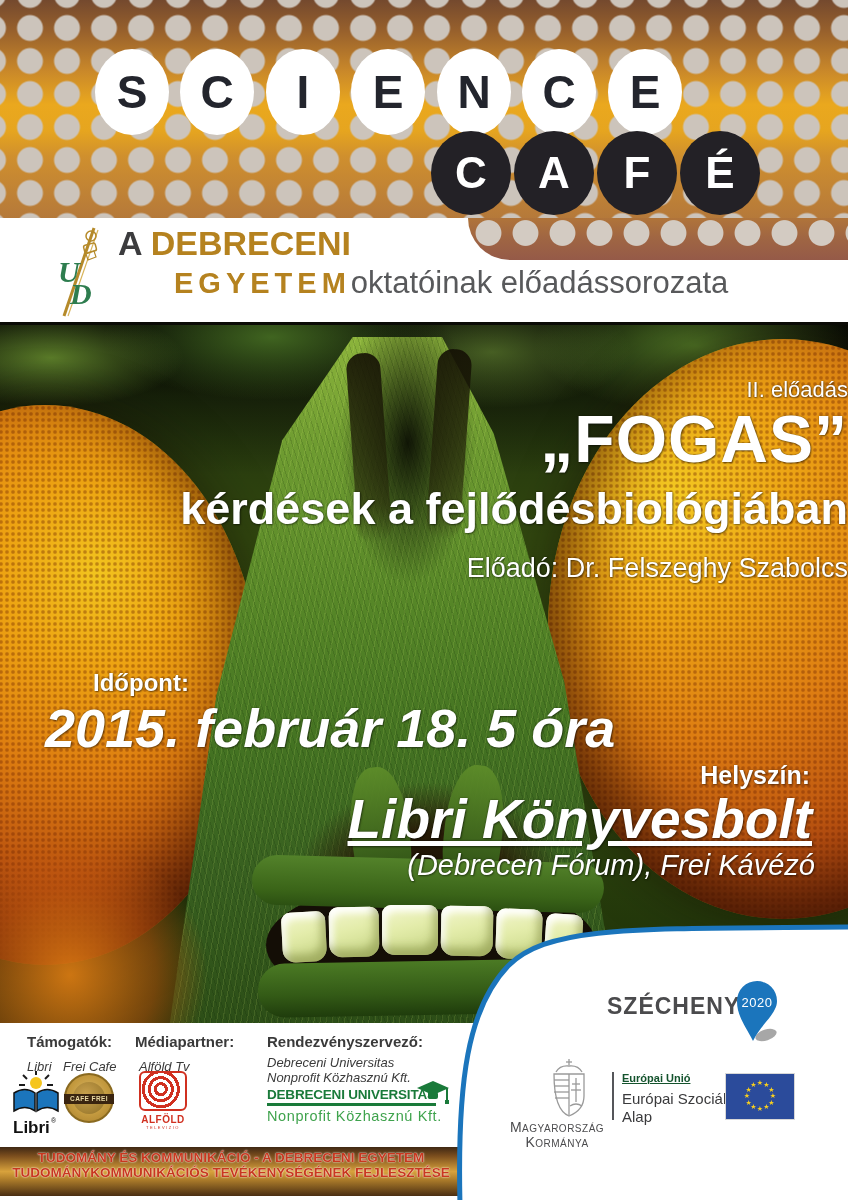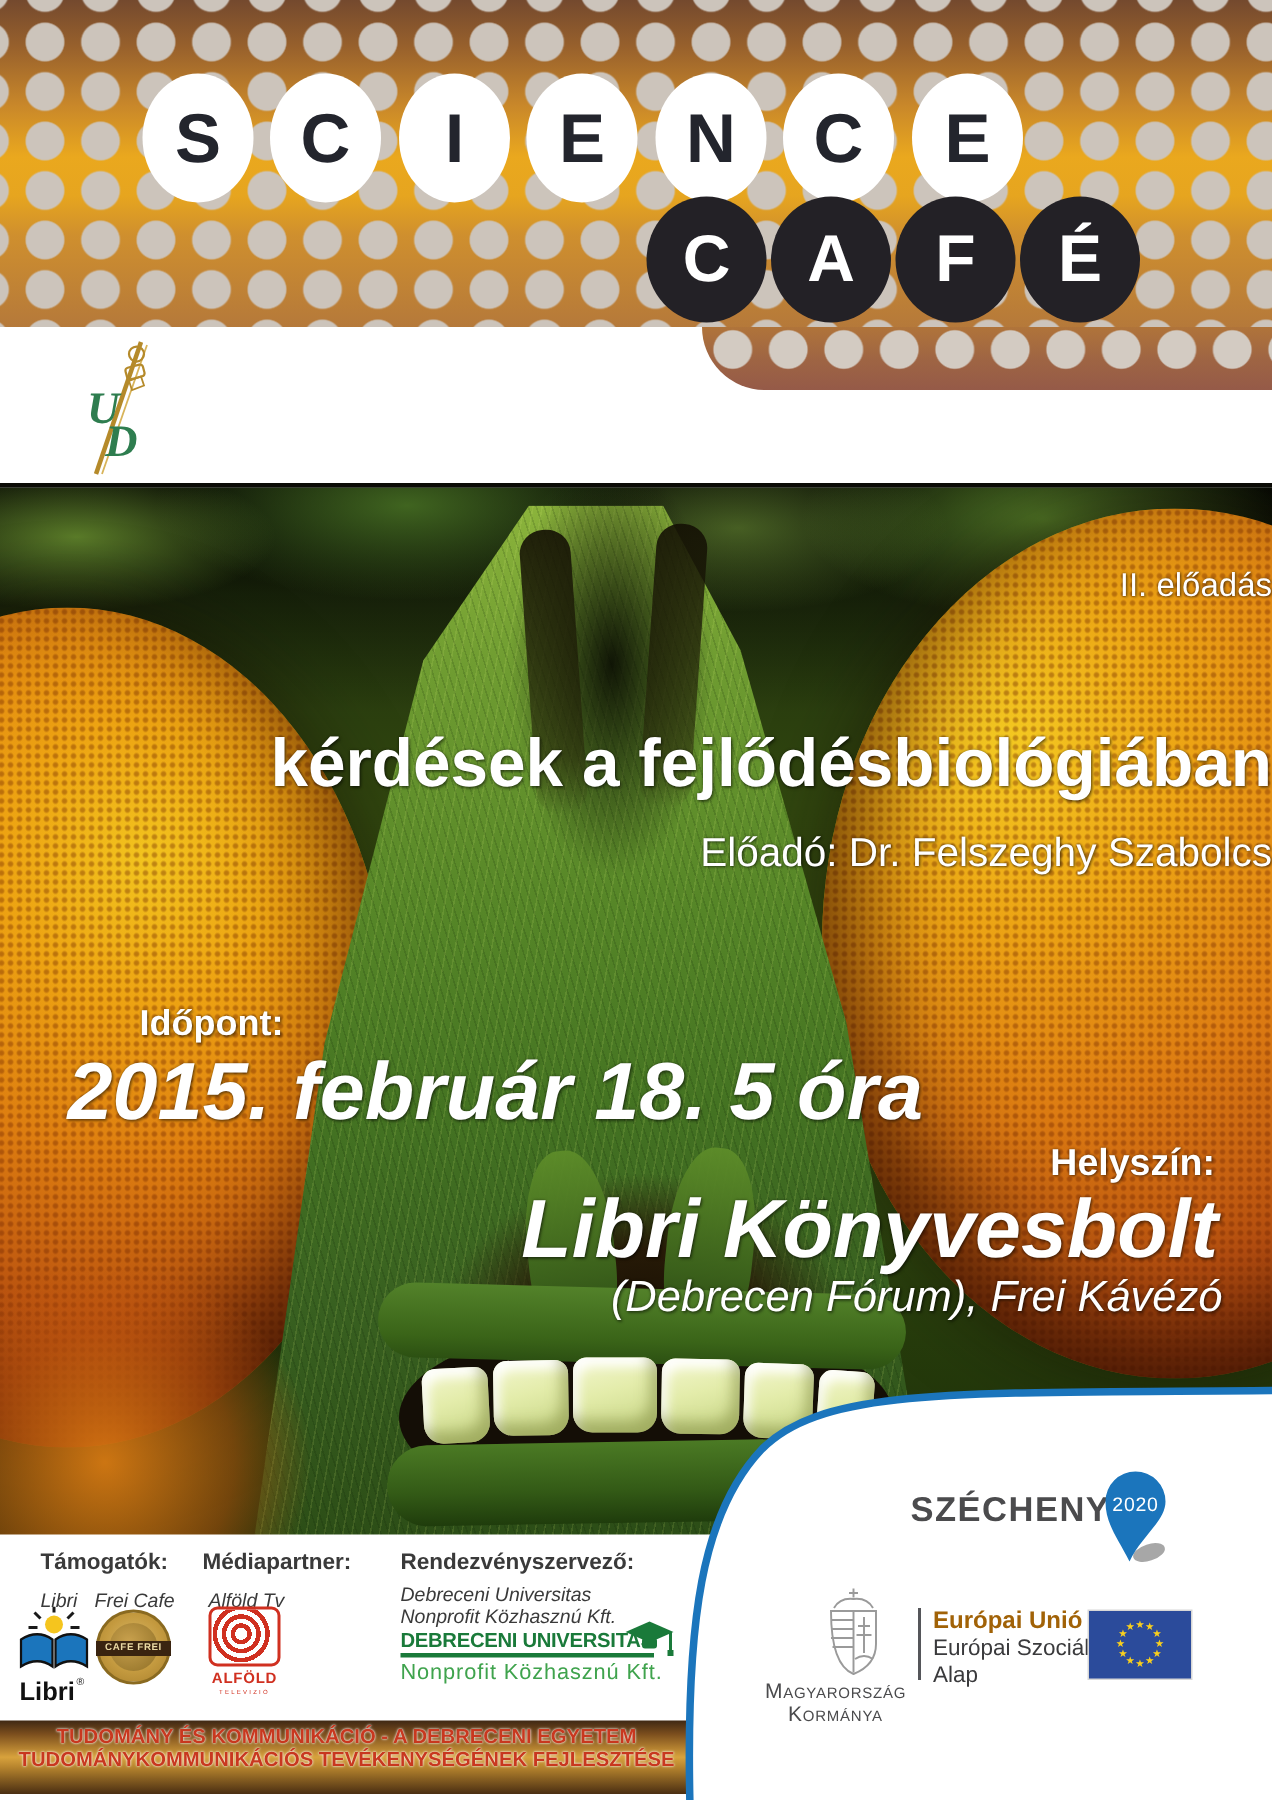--- a/index.html
+++ b/index.html
@@ -95,21 +95,21 @@
   
   .imgtext{position:absolute;color:#fff;text-align:right;left:0;width:848px;
     text-shadow:0 0 2px rgba(0,0,0,.45),1px 1px 2px rgba(0,0,0,.4);}
   .t-eloadas{top:52px;font-size:22px;}
   .t-fogas{top:76px;font-size:66px;font-weight:bold;letter-spacing:1px;}
   .t-kerdesek{top:158px;font-size:45px;font-weight:bold;}
   .t-eloado{top:228px;font-size:27px;}
   .t-idopont{top:344px;left:45px;width:auto;text-align:left;font-size:24px;font-weight:bold;margin-left:48px;}
   .t-datum{top:372px;left:45px;width:auto;text-align:left;font-size:54px;font-weight:bold;font-style:italic;}
   .t-helyszin{top:436px;left:auto;right:38px;width:auto;text-align:right;font-size:25px;font-weight:bold;}
-  .t-libri{top:462px;left:auto;right:36px;width:auto;text-align:center;font-size:55px;font-weight:bold;font-style:italic;}
+  .t-libri{top:462px;left:auto;right:36px;width:auto;text-align:center;font-size:55px;font-weight:bold;font-style:italic;text-decoration:underline;}
   .t-forum{top:524px;left:auto;right:33px;width:auto;text-align:right;font-size:29px;font-style:italic;}
 
   
   .sponsor{position:absolute;left:0;top:1023px;width:712px;height:124px;background:#fff;z-index:2;color:#3a3a3a;}
   .sp-label{position:absolute;font-size:15px;font-weight:bold;top:10px;}
   .sp-name{position:absolute;font-size:13px;font-style:italic;top:36px;}
   .org-lines{position:absolute;left:267px;top:32px;font-size:13px;font-style:italic;line-height:15px;}
   .libri-logo{position:absolute;left:11px;top:48px;}
   .cafefrei{position:absolute;left:64px;top:50px;width:50px;height:50px;border-radius:50%;
     background:radial-gradient(circle at 50% 45%, #d9b96a 0%, #c49a3f 55%, #a87f2c 100%);
@@ -139,21 +139,21 @@
 
   
   .arc-svg{position:absolute;left:0;top:0;z-index:5;}
   .szech{position:absolute;z-index:6;color:#4b4b4d;}
   .szech-name{left:607px;top:993px;font-size:23px;font-weight:bold;letter-spacing:1px;}
   .pin{left:734px;top:979px;}
   .coa{left:548px;top:1058px;}
   .gov{left:497px;top:1120px;width:120px;text-align:center;font-variant:small-caps;
     font-size:14px;line-height:15px;letter-spacing:.5px;color:#4b4b4d;}
   .eusep{left:612px;top:1072px;width:1.5px;height:48px;background:#55565a;}
-  .eu-bold{left:622px;top:1072px;font-size:16px;font-weight:bold;color:#a16207;}
+  .eu-bold{left:622px;top:1072px;font-size:11px;font-weight:bold;color:#14532d;text-decoration:underline;}
   .eu-l2{left:622px;top:1090px;font-size:15px;color:#3a3a3c;}
   .eu-l3{left:622px;top:1108px;font-size:15px;color:#3a3a3c;}
   .euflag{left:726px;top:1074px;width:68px;height:45px;background:#2b4b9b;
     box-shadow:0 0 0 1px #d7d7d7;}
   .invest{left:612px;top:1126px;width:180px;height:23px;background:#1b75bc;color:#fff;
     font-size:13.5px;font-weight:bold;text-align:center;line-height:23px;letter-spacing:.4px;}
   .abs{position:absolute;}
 </style>
 </head>
 <body>
@@ -178,20 +178,21 @@
       <div class="tooth" style="width:52px;margin-top:2px;transform:rotate(-1deg);"></div>
       <div class="tooth" style="width:58px;margin-top:0;"></div>
       <div class="tooth" style="width:54px;margin-top:1px;transform:rotate(1deg);"></div>
       <div class="tooth" style="width:48px;margin-top:4px;transform:rotate(2deg);"></div>
       <div class="tooth" style="width:38px;margin-top:9px;transform:rotate(4deg);"></div>
     </div>
     <div class="lip bot"></div>
     <div class="glow-bl"></div>
 
     <div class="imgtext t-eloadas">II. előadás</div>
+    <div class="imgtext t-fogas">„FOGAS”</div>
     <div class="imgtext t-kerdesek">kérdések a fejlődésbiológiában</div>
     <div class="imgtext t-eloado">Előadó: Dr. Felszeghy Szabolcs</div>
     <div class="imgtext t-idopont">Időpont:</div>
     <div class="imgtext t-datum">2015. február 18. 5 óra</div>
     <div class="imgtext t-helyszin">Helyszín:</div>
     <div class="imgtext t-libri">Libri Könyvesbolt</div>
     <div class="imgtext t-forum">(Debrecen Fórum), Frei Kávézó</div>
   </div>
 
   <div class="banner">
@@ -212,20 +213,29 @@
   <div class="band-white">
     <svg class="ud-logo" viewBox="0 0 84 96">
       <line x1="60" y1="4" x2="30" y2="92" stroke="#b58a2a" stroke-width="3"></line>
       <line x1="64" y1="6" x2="34" y2="92" stroke="#d8b45a" stroke-width="1.2"></line>
       <circle cx="57" cy="12" r="5" fill="none" stroke="#b58a2a" stroke-width="1.5"></circle>
       <rect x="50" y="20" width="12" height="8" rx="2" transform="rotate(-15 56 24)" fill="none" stroke="#b58a2a" stroke-width="1.5"></rect>
       <path d="M52 30 l8 -3 l2 6 l-8 3 z" fill="none" stroke="#b58a2a" stroke-width="1.2"></path>
       <text x="24" y="58" font-family="Liberation Serif,serif" font-size="30" font-style="italic" fill="#2e7d4f" font-weight="bold">U</text>
       <text x="36" y="80" font-family="Liberation Serif,serif" font-size="30" font-style="italic" fill="#2e7d4f" font-weight="bold">D</text>
     </svg>
+    <div class="subtitle">
+      <div class="l1">
+        <span class="sub-a">A</span>
+        <span class="sub-gold">DEBRECENI</span>
+      </div>
+      <div class="l2">
+        <span class="sub-gold sp">EGYETEM</span><span class="sub-gray">oktatóinak előadássorozata</span>
+      </div>
+    </div>
   </div>
 
   <div class="sponsor">
     <div class="sp-label" style="left:27px">Támogatók:</div>
     <div class="sp-label" style="left:135px">Médiapartner:</div>
     <div class="sp-label" style="left:267px">Rendezvényszervező:</div>
 
     <div class="sp-name" style="left:27px">Libri</div>
     <div class="sp-name" style="left:63px">Frei Cafe</div>
     <div class="sp-name" style="left:139px">Alföld Tv</div>

